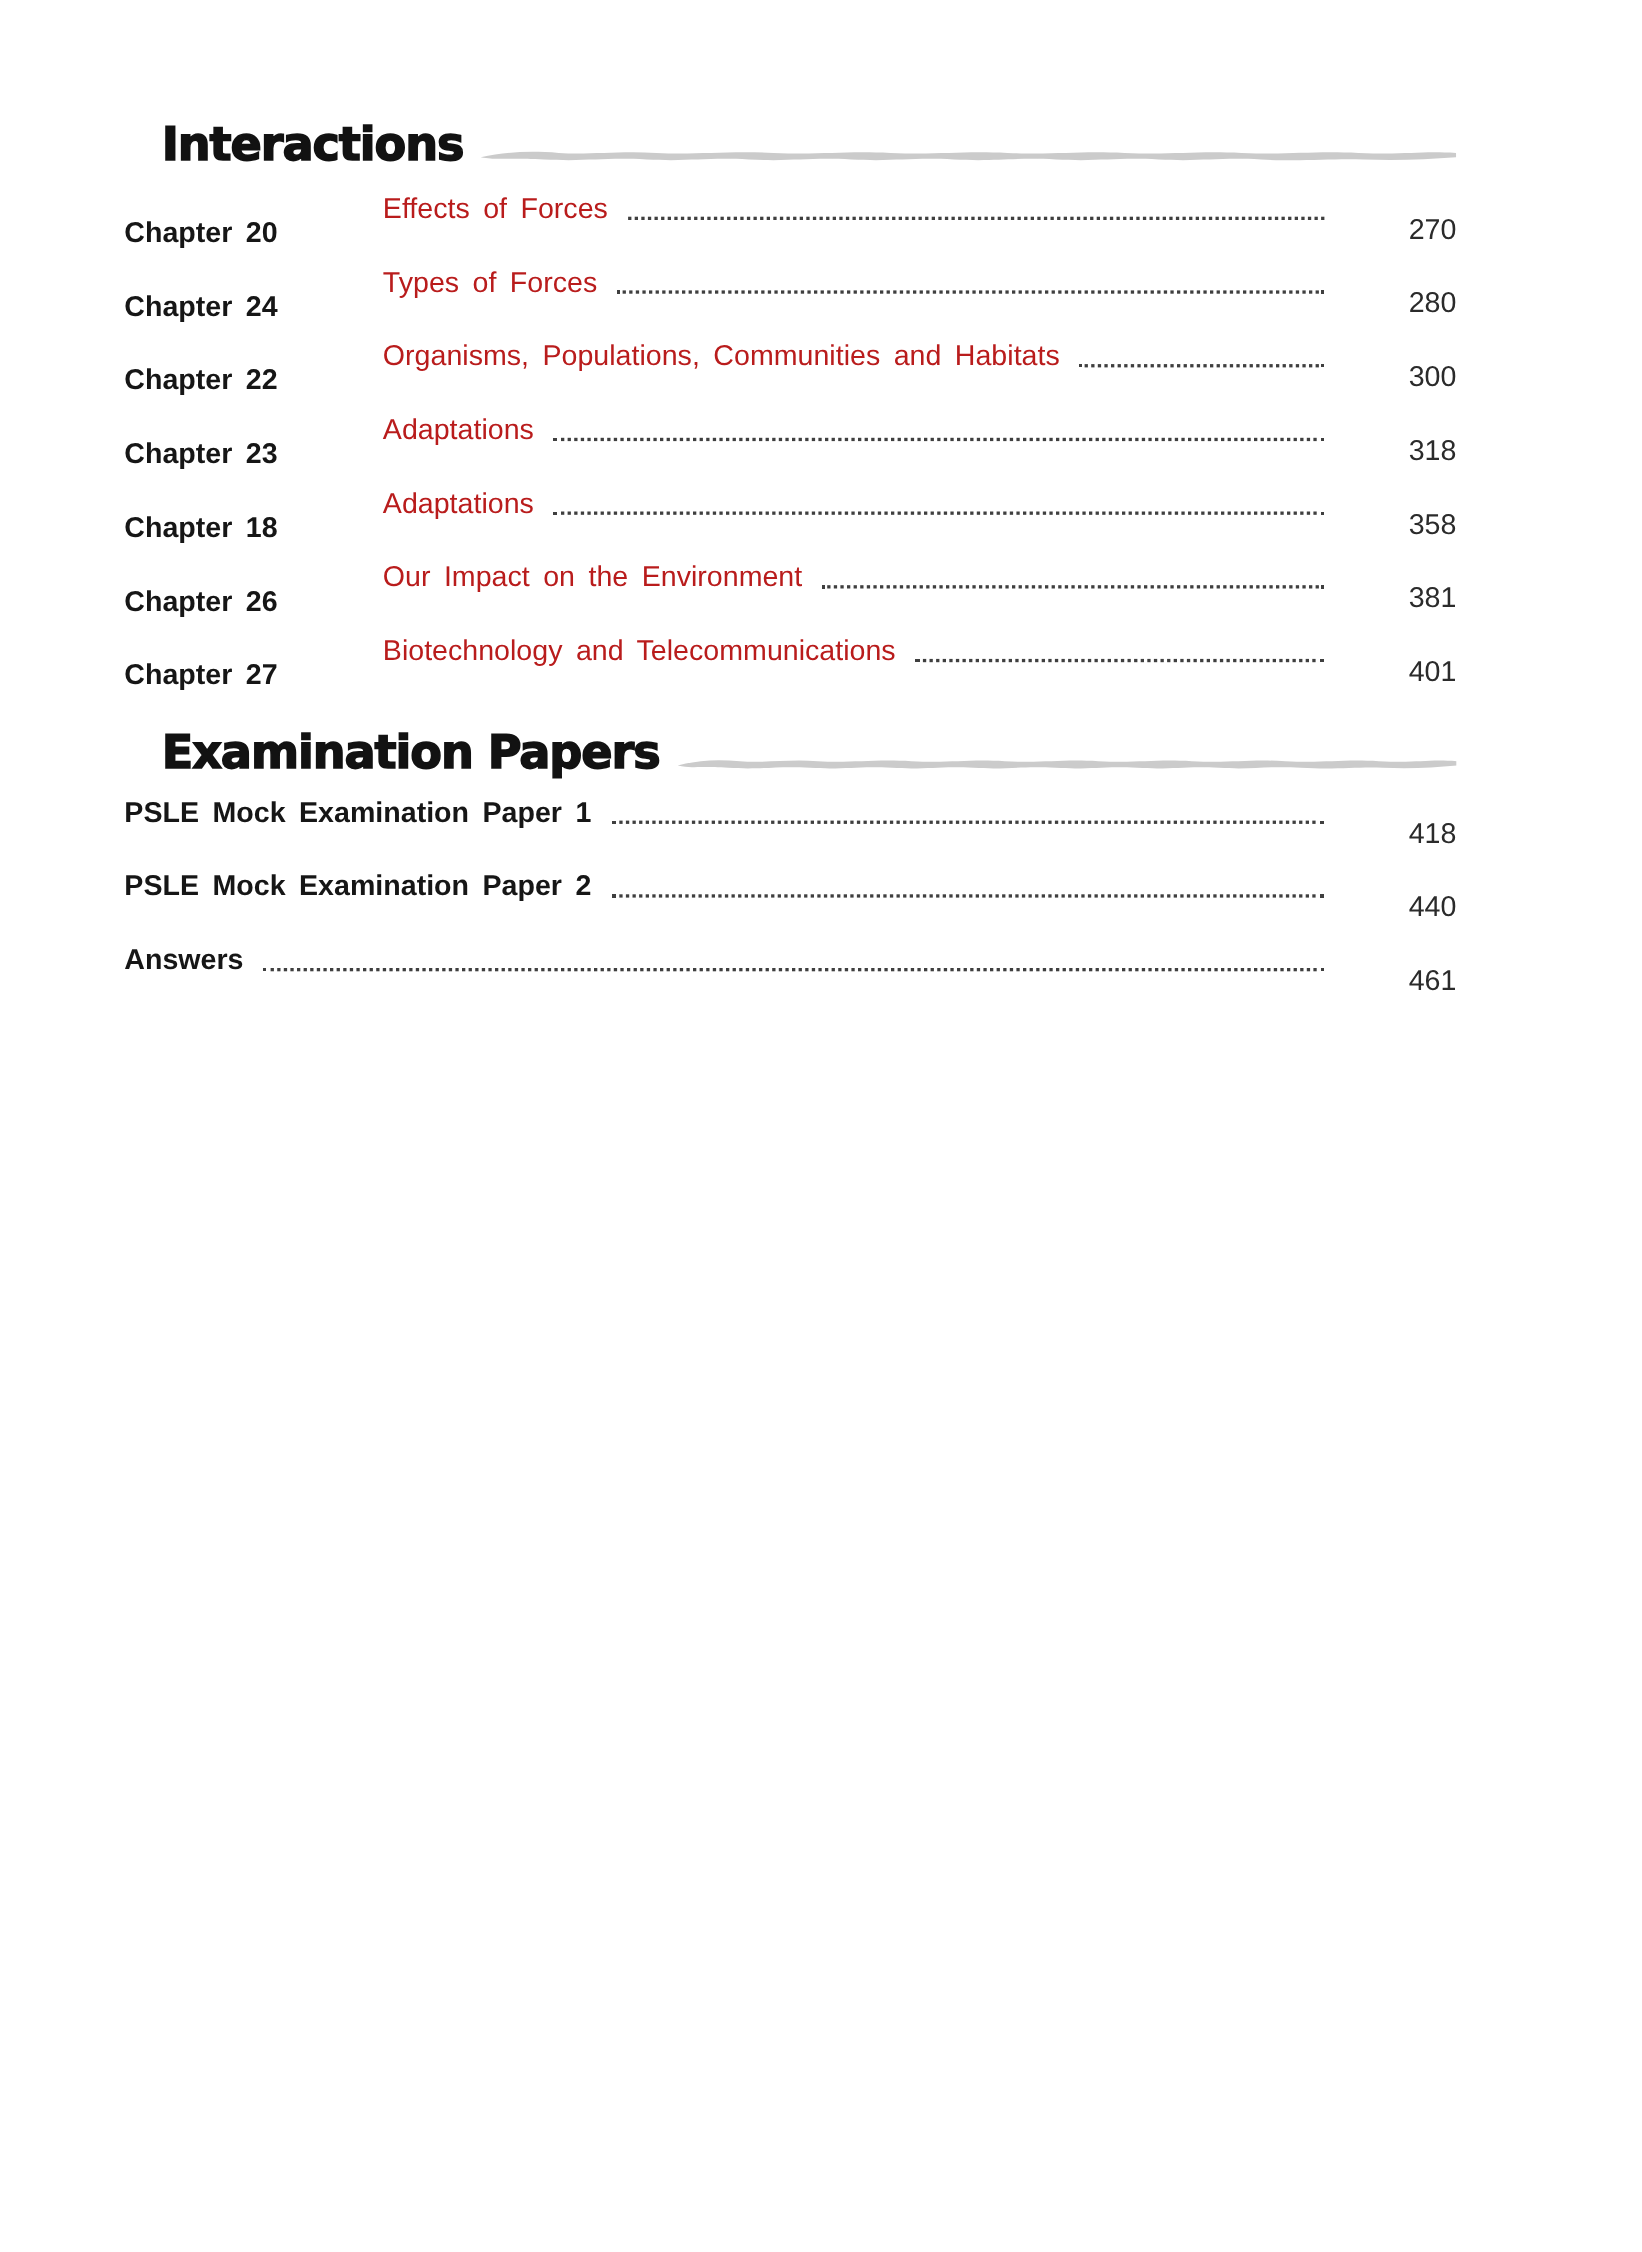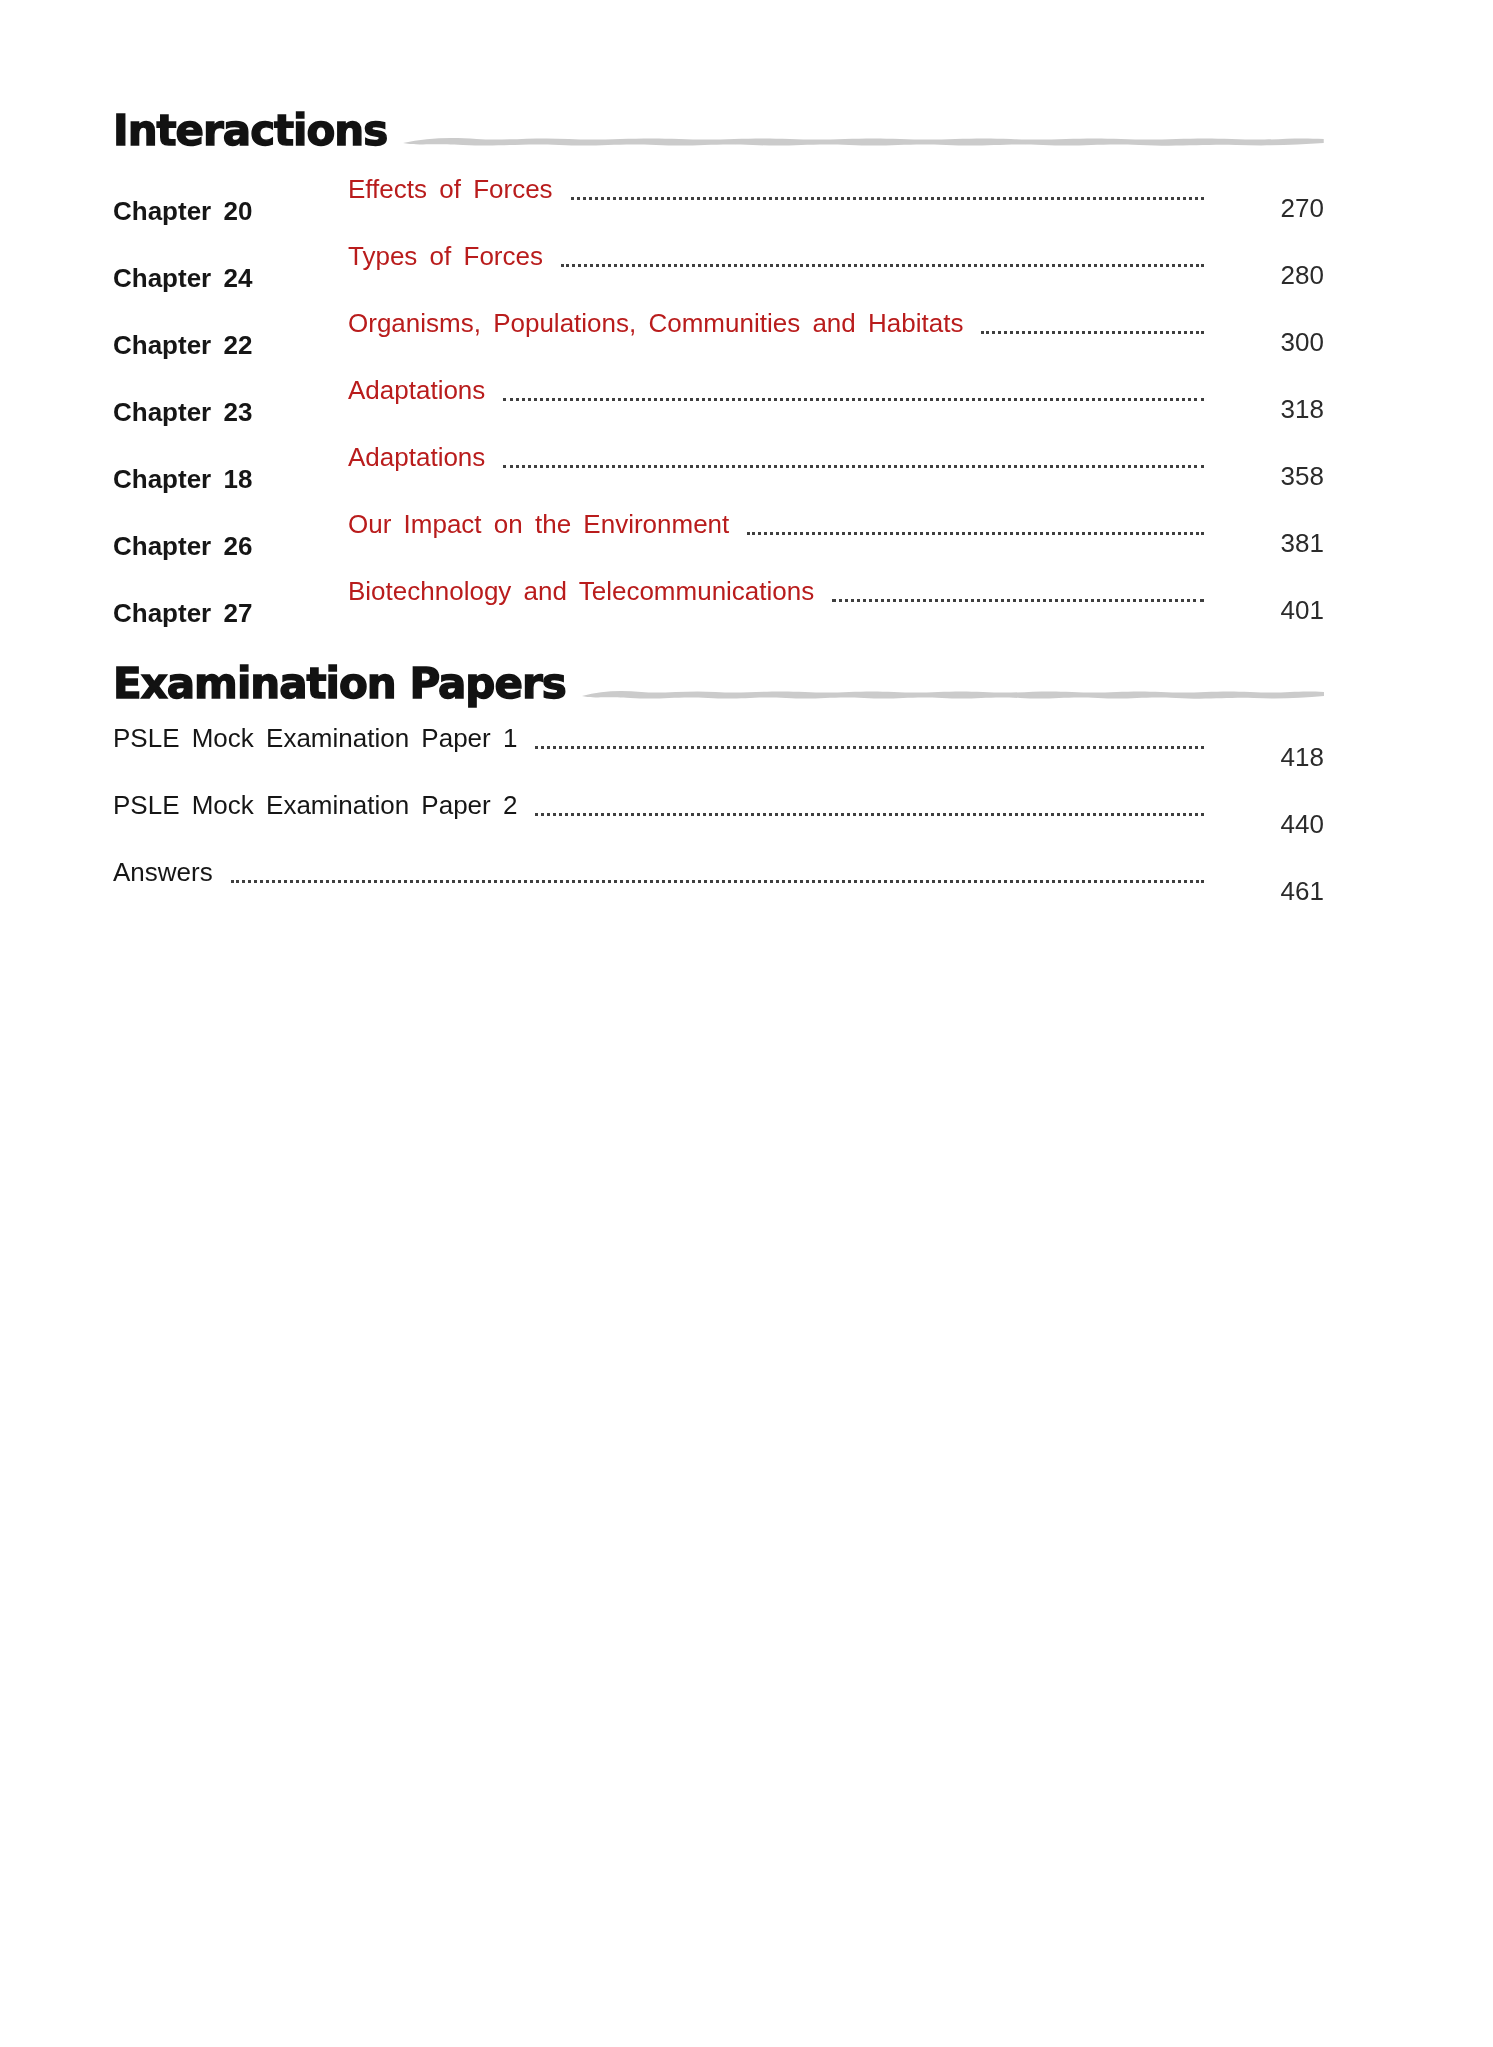--- a/index.html
+++ b/index.html
@@ -19,20 +19,21 @@
     box-sizing: border-box;
     width: 1493px;
     height: 2047px;
     padding: 96px 169px 0 113px;
   }
   
   .heading-row {
     display: flex;
     align-items: flex-end;
     height: 56px;
+    margin-left: 34px;
   }
   .section-title {
     margin: 0;
     font-family: "DejaVu Sans", "Liberation Sans", sans-serif;
     font-size: 42px;
     line-height: 1.0;
     font-weight: 900;
     letter-spacing: -1px;
     color: #121212;
     -webkit-text-stroke: 1.4px #121212;
@@ -64,21 +65,21 @@
     width: 235px;
     flex: 0 0 235px;
     font-weight: bold;
     color: #161616;
     margin-top: 44px;
   }
   .chap-title {
     color: #b91c1c;
   }
   .exam-label {
-    font-weight: normal;
+    font-weight: bold;
     color: #161616;
   }
   .leader {
     flex: 1 1 auto;
     min-width: 24px;
     height: 0;
     border-bottom: 3px dotted #3f3f3f;
     margin: 0 40px 0 18px;
     transform: translateY(9px);
   }

